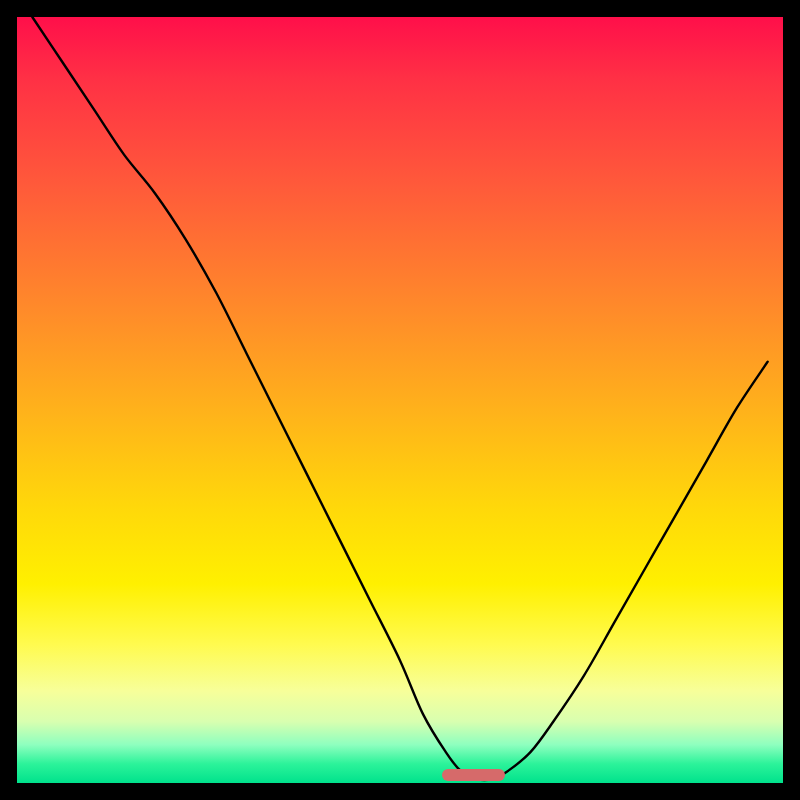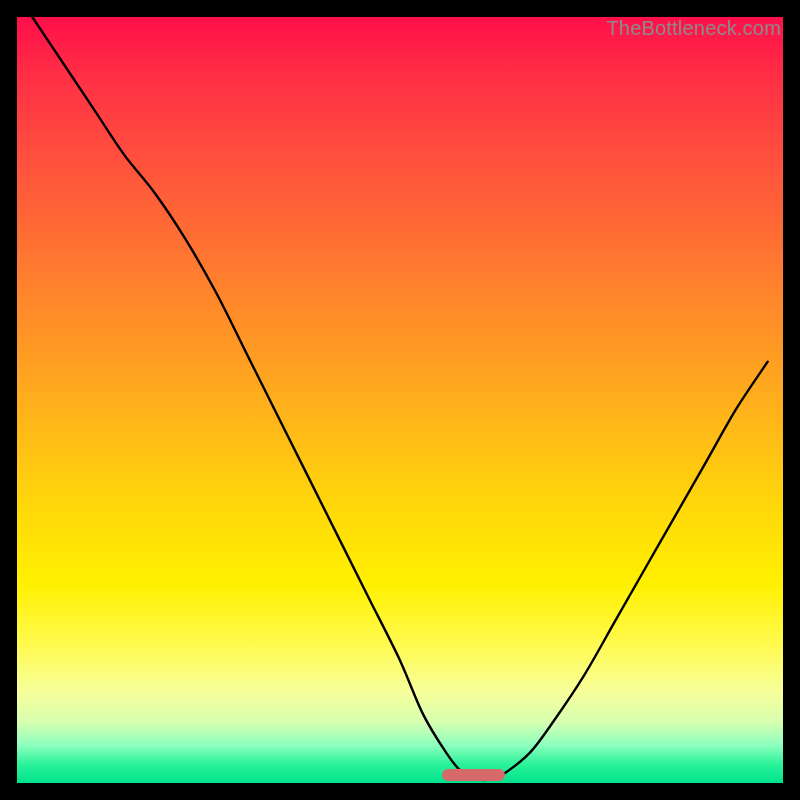--- a/index.html
+++ b/index.html
@@ -66,21 +66,20 @@
     background: #d66a6a;
   }
 </style>
 </head>
 <body>
 
 <div class="frame">
 
   <div class="plot-area">
 
-    <div class="watermark">TheBottleneck.com</div>
 
     <svg class="curve" viewBox="0 0 766 766" preserveAspectRatio="none">
       <path id="curve-path" fill="none" stroke="#000" stroke-width="2.4" stroke-linecap="round" stroke-linejoin="round" d="M 15.3 0.0 C 20.4 7.7, 35.7 30.6, 46.0 46.0 C 56.2 61.3, 66.4 76.6, 76.6 91.9 C 86.8 107.2, 97.0 123.8, 107.2 137.9 C 117.5 151.9, 127.7 162.1, 137.9 176.2 C 148.1 190.2, 158.3 205.5, 168.5 222.1 C 178.7 238.7, 188.9 256.6, 199.2 275.8 C 209.4 294.9, 219.6 316.6, 229.8 337.0 C 240.0 357.5, 250.2 377.9, 260.4 398.3 C 270.7 418.7, 280.9 439.2, 291.1 459.6 C 301.3 480.0, 311.5 500.5, 321.7 520.9 C 331.9 541.3, 342.1 561.7, 352.4 582.2 C 362.6 602.6, 374.1 624.3, 383.0 643.4 C 391.9 662.6, 398.3 681.7, 406.0 697.1 C 413.6 712.4, 422.6 725.8, 429.0 735.4 C 435.3 744.9, 439.2 750.0, 444.3 754.5 C 449.4 759.0, 454.5 760.9, 459.6 762.2 C 464.7 763.4, 469.8 763.4, 474.9 762.2 C 480.0 760.9, 483.9 759.0, 490.2 754.5 C 496.6 750.0, 505.6 743.7, 513.2 735.4 C 520.9 727.1, 527.3 717.5, 536.2 704.7 C 545.1 692.0, 556.6 675.4, 566.8 658.8 C 577.1 642.2, 587.3 623.0, 597.5 605.1 C 607.7 587.3, 617.9 569.4, 628.1 551.5 C 638.3 533.6, 648.5 515.8, 658.8 497.9 C 669.0 480.0, 679.2 462.2, 689.4 444.3 C 699.6 426.4, 709.8 407.3, 720.0 390.7 C 730.3 374.1, 745.6 352.4, 750.7 344.7"></path>
     </svg>
 
     <div class="marker" style="left: 425.13px; width: 62.812px; bottom: 2px;"></div>
 
   </div>
 </div>
 

